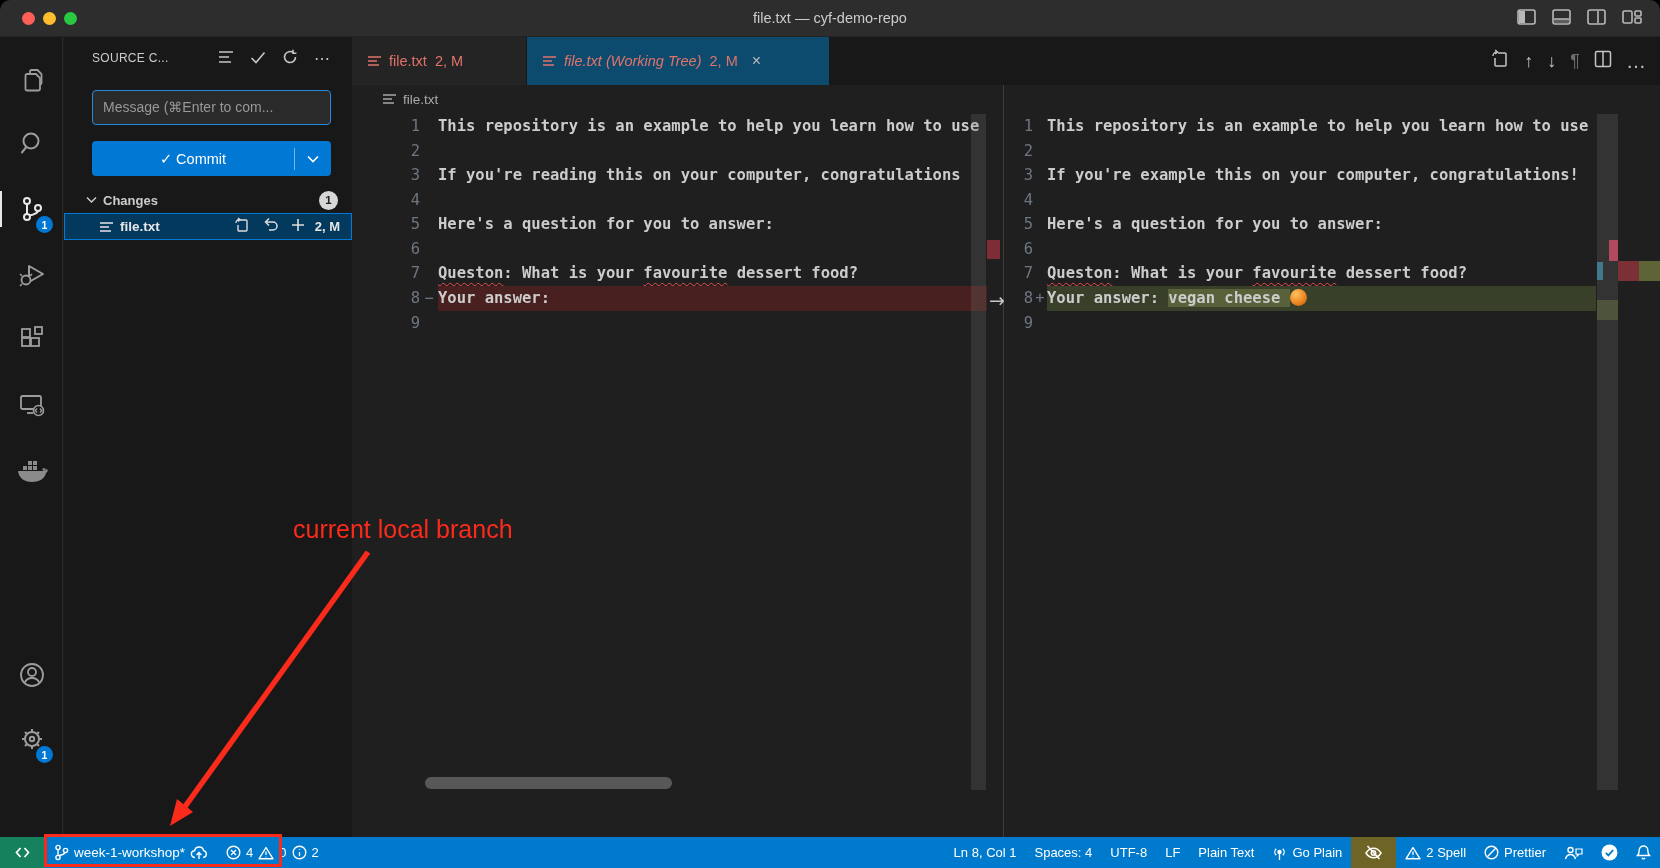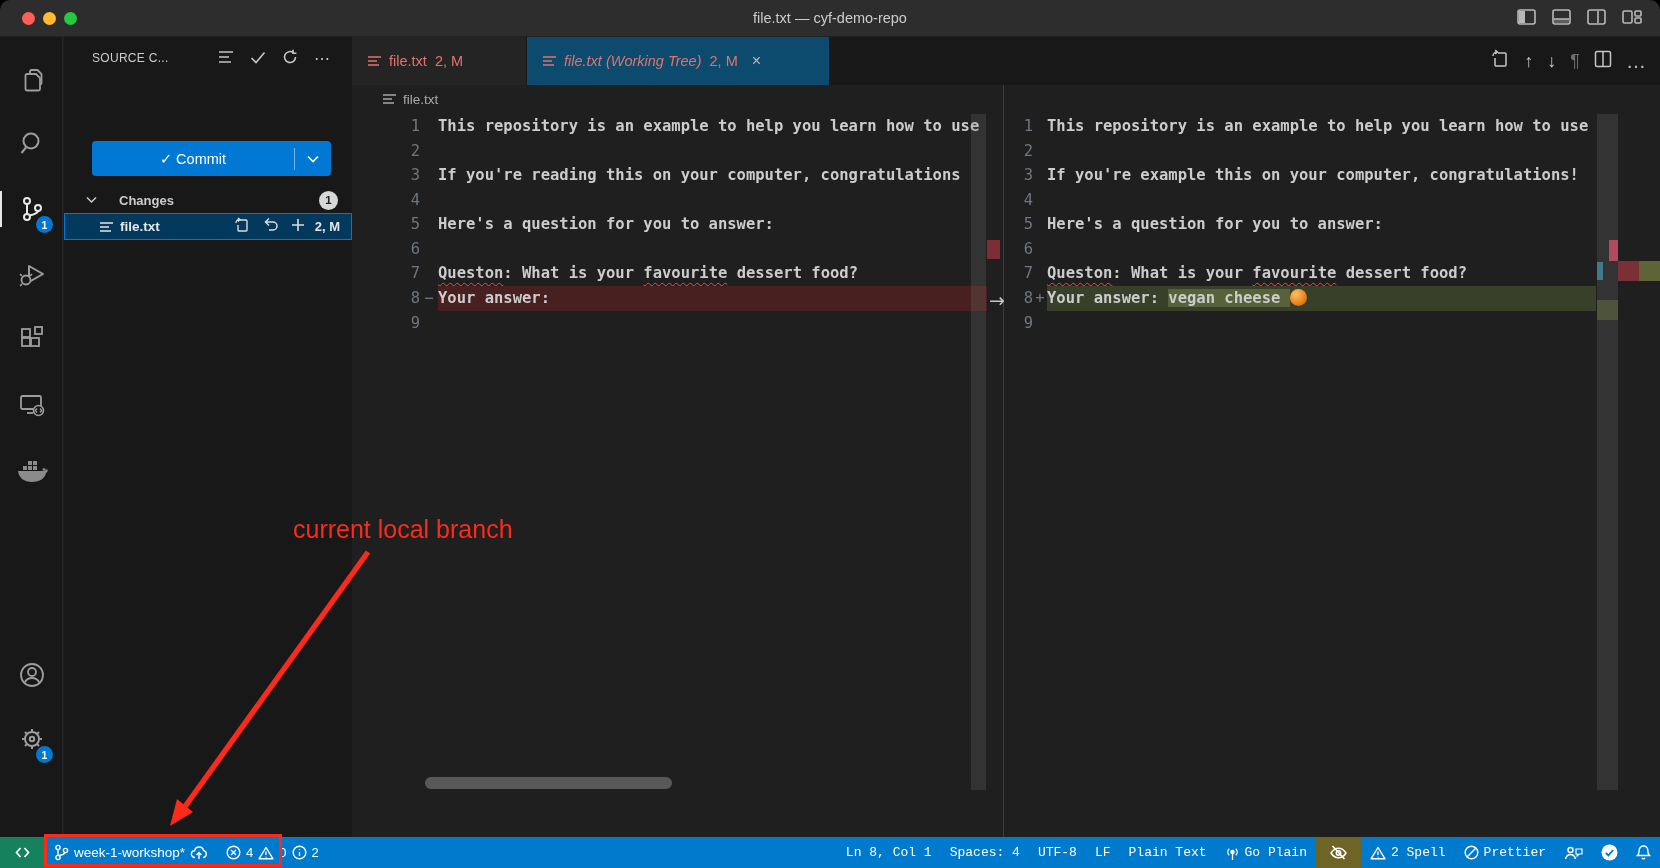--- a/index.html
+++ b/index.html
@@ -36,21 +36,21 @@
   .msg-input { position:absolute; left:28px; top:53px; width:239px; height:35px;
     background:#2a2a2a; border:1px solid #2488db; border-radius:4px; color:#989898;
     font-size:14px; line-height:33px; padding:0 10px; white-space:nowrap; overflow:hidden; }
   .commit-btn { position:absolute; left:28px; top:104px; width:239px; height:35px;
     background:#0078d4; border-radius:4px; color:#ffffff; font-size:14.5px;
     display:flex; align-items:center; }
   .commit-main { flex:1; text-align:center; }
   .commit-sep { width:1px; height:22px; background:rgba(255,255,255,.45); }
   .commit-chev { width:36px; display:flex; align-items:center; justify-content:center; }
   .changes-hdr { position:absolute; left:0; top:150px; width:288px; height:26px;
-    display:flex; align-items:center; color:#cccccc;gap:16px; }
+    display:flex; align-items:center; color:#cccccc; }
   .changes-hdr .chev { margin-left:22px; margin-right:6px; display:flex; }
   .changes-hdr .lbl { font-size:13px; font-weight:bold; flex:1; }
   .badge-gray { margin-right:14px; min-width:19px; height:19px; border-radius:10px;
     background:#d7d7d7; color:#1f1f1f; font-size:11.5px; font-weight:bold;
     display:flex; align-items:center; justify-content:center; }
   .file-row { position:absolute; left:0; top:176px; width:288px; height:27px;
     background:#04395e; outline:1px solid #0078d4; outline-offset:-1px;
     display:flex; align-items:center; color:#e6e6e6; }
   .file-row .ficon { margin-left:36px; margin-right:7px; display:flex; }
   .file-row .fname { font-size:13.5px; font-weight:bold; flex:1; }
@@ -105,21 +105,21 @@
   .vs-left  { left:971px;  top:114px; width:15px; height:676px; }
   .vs-right { left:1597px; top:114px; width:21px; height:676px; }
   .hscroll { position:absolute; left:425px; top:777px; width:247px; height:12px;
     border-radius:6px; background:rgba(135,135,135,.55); }
   .marker { position:absolute; }
   
   .statusbar { position:absolute; left:0; bottom:0; width:1660px; height:31px;
     background:#007acc; color:#ffffff; font-size:13px; display:flex; align-items:center; }
   .st-item { height:31px; display:flex; align-items:center; gap:5px; padding:0 9px; white-space:nowrap; }
   .st-remote { background:#16825d; width:45px; justify-content:center; padding:0; }
-  .st-right { margin-left:auto; display:flex; height:31px; align-items:center;font-family:Liberation Mono, monospace; }
+  .st-right { margin-left:auto; display:flex; height:31px; align-items:center; }
   .olive { background:#6e6426; padding:0 13px; }
   .ann-rect { position:absolute; left:44px; bottom:1px; width:238px; height:33px;
     border:3px solid #fb2b1c; z-index:60; pointer-events:none; }
   .overlay-svg { position:absolute; left:0; top:0; z-index:70; pointer-events:none; }
 </style>
 </head>
 <body>
 
 <div class="app">
 
@@ -250,20 +250,21 @@
           </svg></span>
       <span><svg width="16" height="13" viewBox="0 0 16 13">
             <path d="M1.5 7l4.5 4.5L14.5 1.5" fill="none" stroke="#c5c5c5" stroke-width="1.6"></path>
           </svg></span>
       <span><svg width="16" height="16" viewBox="0 0 16 16">
             <path d="M13.5 8a5.5 5.5 0 1 1-2-4.2" fill="none" stroke="#c5c5c5" stroke-width="1.6"></path>
             <path d="M11 0.8v3.4h3.4" fill="none" stroke="#c5c5c5" stroke-width="1.6"></path>
           </svg></span>
       <span style="font-size:16px;line-height:8px;">⋯</span>
     </div>
+    <div class="msg-input">Message (⌘Enter to com...</div>
     <div class="commit-btn">
       <div class="commit-main"><span>✓ </span><span>Commit</span></div>
       <div class="commit-sep"></div>
       <div class="commit-chev">
           <svg width="12" height="8" viewBox="0 0 12 8">
             <path d="M1 1.5l5 5 5-5" fill="none" stroke="#fff" stroke-width="1.6"></path>
           </svg>
         </div>
     </div>
     <div class="changes-hdr">

